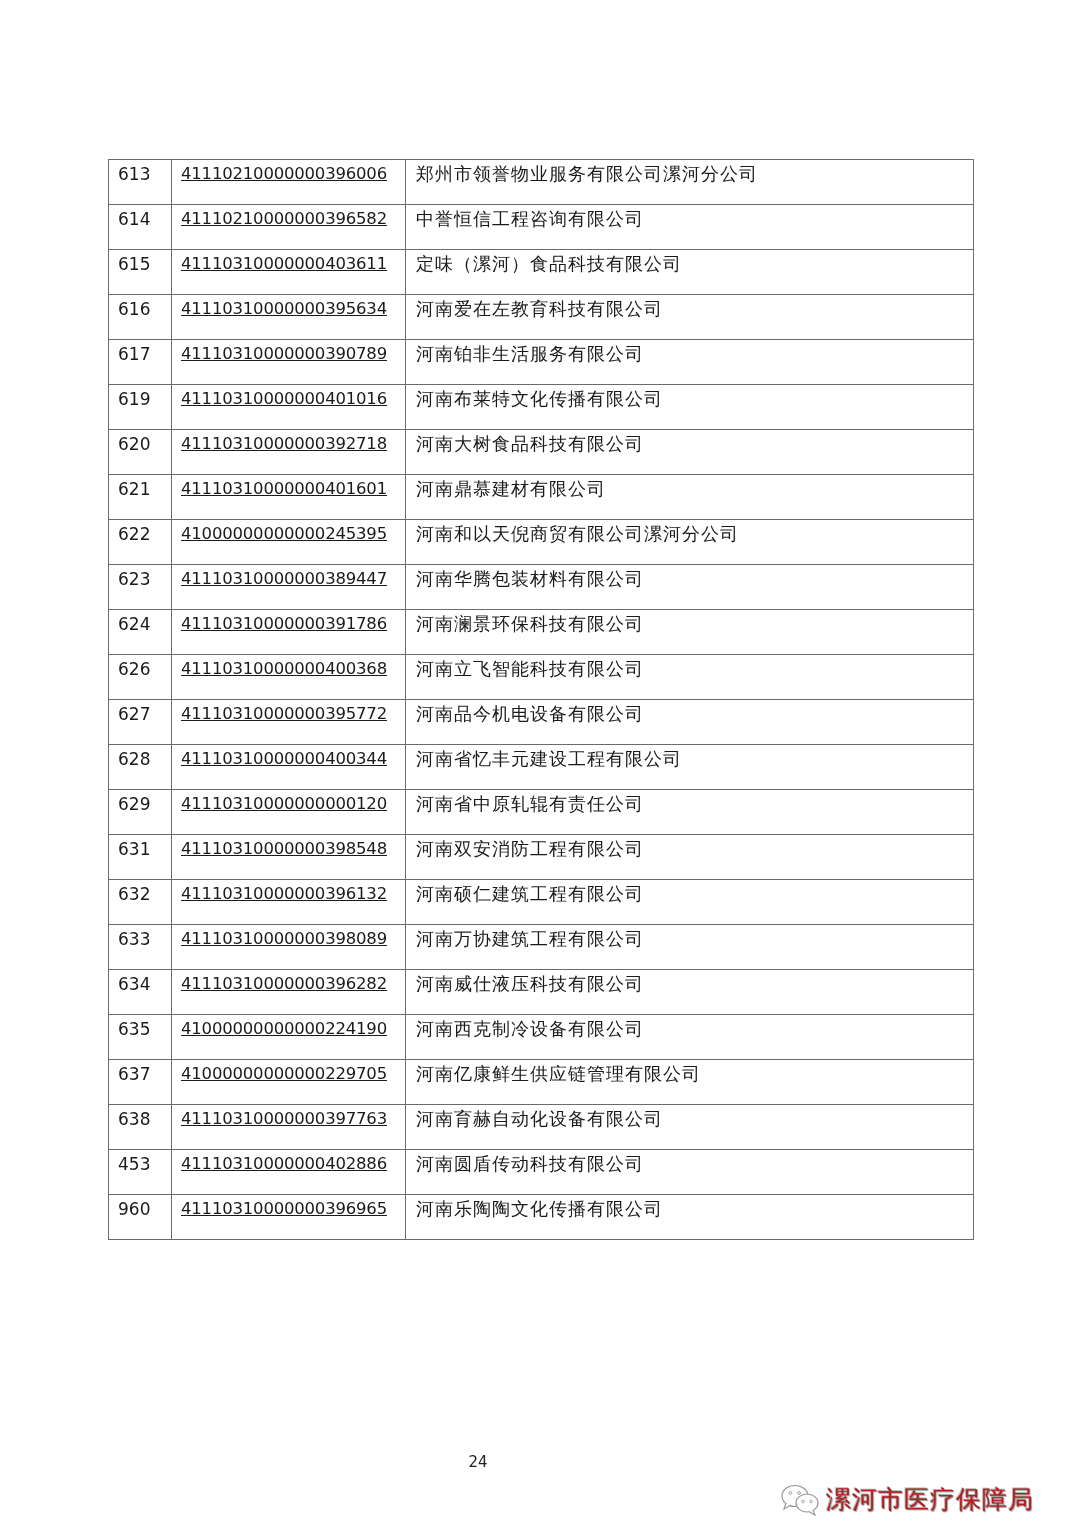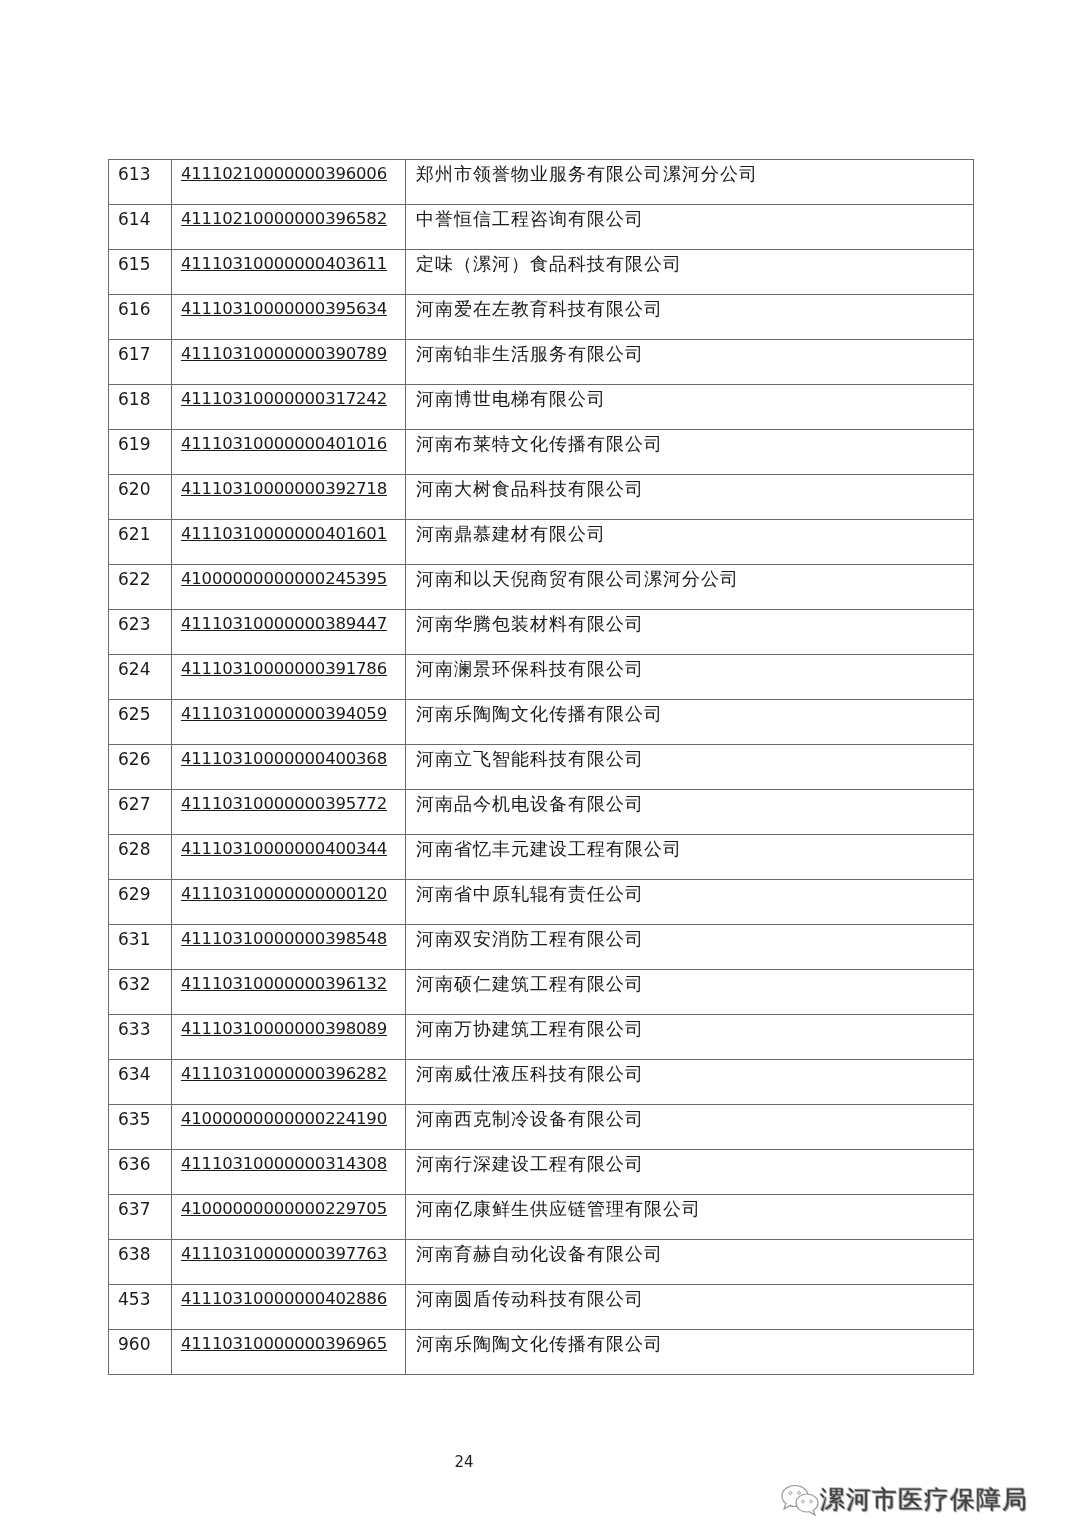--- a/index.html
+++ b/index.html
@@ -46,35 +46,36 @@
     td .cell-text {
       display: block;
       padding-top: 4px;
     }
     td.c-no .cell-text { padding-left: 9px; font-family: "DejaVu Sans", "Liberation Sans", sans-serif; font-size: 17px; letter-spacing: 0px; }
     td.c-code .cell-text { padding-left: 9px; font-size: 16.5px; letter-spacing: -0.2px; }
     td.c-name .cell-text { padding-left: 10px; font-size: 18px; letter-spacing: 1px; }
 
     .page-number {
       position: absolute;
-      left: 14px;
+      left: 0;
       width: 900px;
       top: 1425px;
       text-align: center;
       font-size: 15px;
       color: #222;
+      padding-left: 28px;
     }
     .watermark {
       position: absolute;
       left: 780px;
       top: 1455px;
       display: flex;
       align-items: center;
-      gap: 0;
-      color: #404040;
+      gap: 6px;
+      color: #b91c1c;
       text-shadow: 0 0 1px #777, 1px 1px 1px #999, -1px -1px 0 #bbb;
       font-size: 25px;
       letter-spacing: 1px;
     }
     .wechat-icon {
       width: 40px;
       height: 32px;
       position: relative;
     }
     .wechat-icon svg { width: 40px; height: 32px; display: block; }
@@ -135,31 +136,20 @@
           </td>
           <td class="c-code">
             <span class="cell-text">41110310000000390789</span>
           </td>
           <td class="c-name">
             <span class="cell-text">河南铂非生活服务有限公司</span>
           </td>
         </tr>
         <tr>
           <td class="c-no">
-            <span class="cell-text">618</span>
-          </td>
-          <td class="c-code">
-            <span class="cell-text">41110310000000317242</span>
-          </td>
-          <td class="c-name">
-            <span class="cell-text">河南博世电梯有限公司</span>
-          </td>
-        </tr>
-        <tr>
-          <td class="c-no">
             <span class="cell-text">619</span>
           </td>
           <td class="c-code">
             <span class="cell-text">41110310000000401016</span>
           </td>
           <td class="c-name">
             <span class="cell-text">河南布莱特文化传播有限公司</span>
           </td>
         </tr>
         <tr>
@@ -212,31 +202,20 @@
           </td>
           <td class="c-code">
             <span class="cell-text">41110310000000391786</span>
           </td>
           <td class="c-name">
             <span class="cell-text">河南澜景环保科技有限公司</span>
           </td>
         </tr>
         <tr>
           <td class="c-no">
-            <span class="cell-text">625</span>
-          </td>
-          <td class="c-code">
-            <span class="cell-text">41110310000000394059</span>
-          </td>
-          <td class="c-name">
-            <span class="cell-text">河南乐陶陶文化传播有限公司</span>
-          </td>
-        </tr>
-        <tr>
-          <td class="c-no">
             <span class="cell-text">626</span>
           </td>
           <td class="c-code">
             <span class="cell-text">41110310000000400368</span>
           </td>
           <td class="c-name">
             <span class="cell-text">河南立飞智能科技有限公司</span>
           </td>
         </tr>
         <tr>
@@ -318,31 +297,20 @@
         </tr>
         <tr>
           <td class="c-no">
             <span class="cell-text">635</span>
           </td>
           <td class="c-code">
             <span class="cell-text">41000000000000224190</span>
           </td>
           <td class="c-name">
             <span class="cell-text">河南西克制冷设备有限公司</span>
-          </td>
-        </tr>
-        <tr>
-          <td class="c-no">
-            <span class="cell-text">636</span>
-          </td>
-          <td class="c-code">
-            <span class="cell-text">41110310000000314308</span>
-          </td>
-          <td class="c-name">
-            <span class="cell-text">河南行深建设工程有限公司</span>
           </td>
         </tr>
         <tr>
           <td class="c-no">
             <span class="cell-text">637</span>
           </td>
           <td class="c-code">
             <span class="cell-text">41000000000000229705</span>
           </td>
           <td class="c-name">

